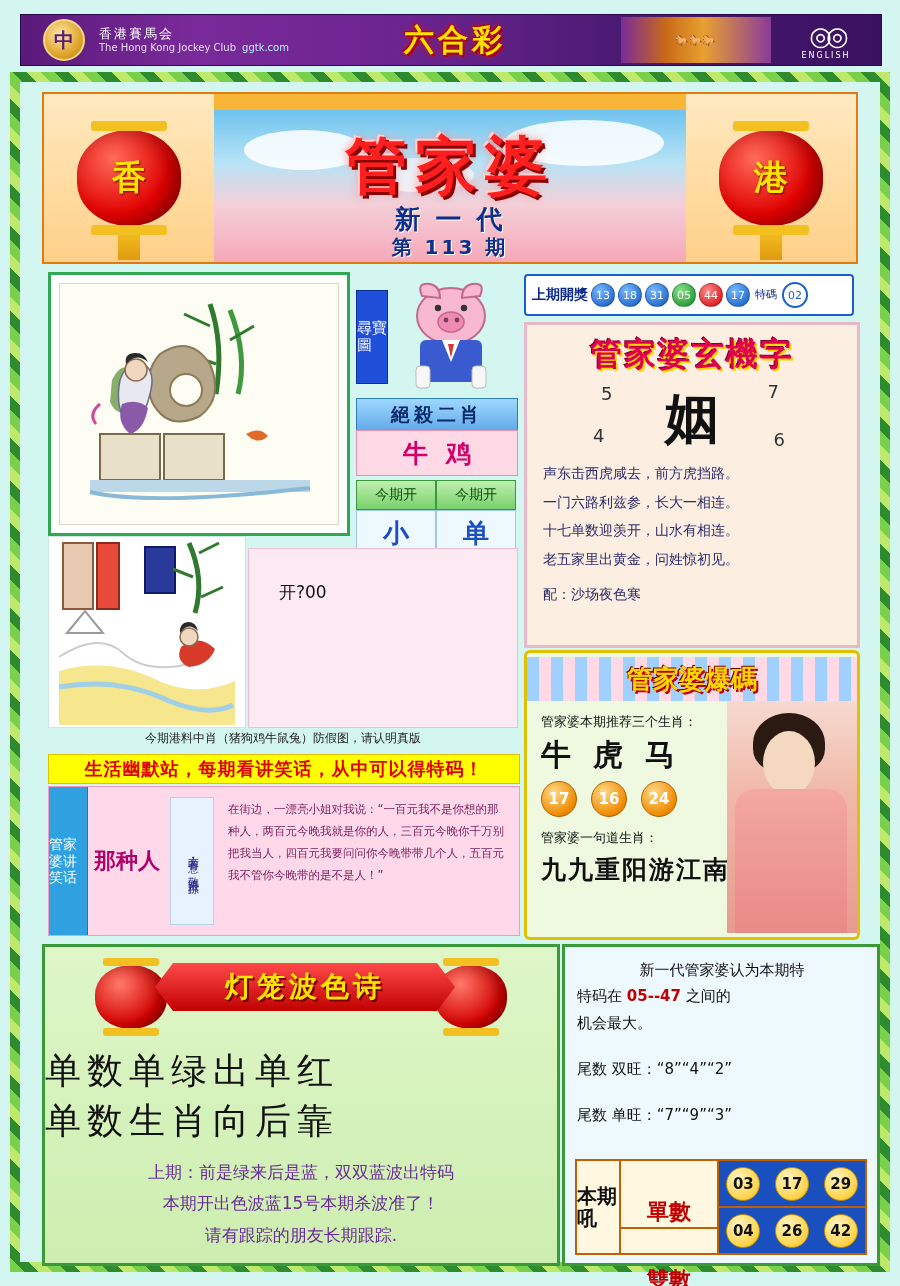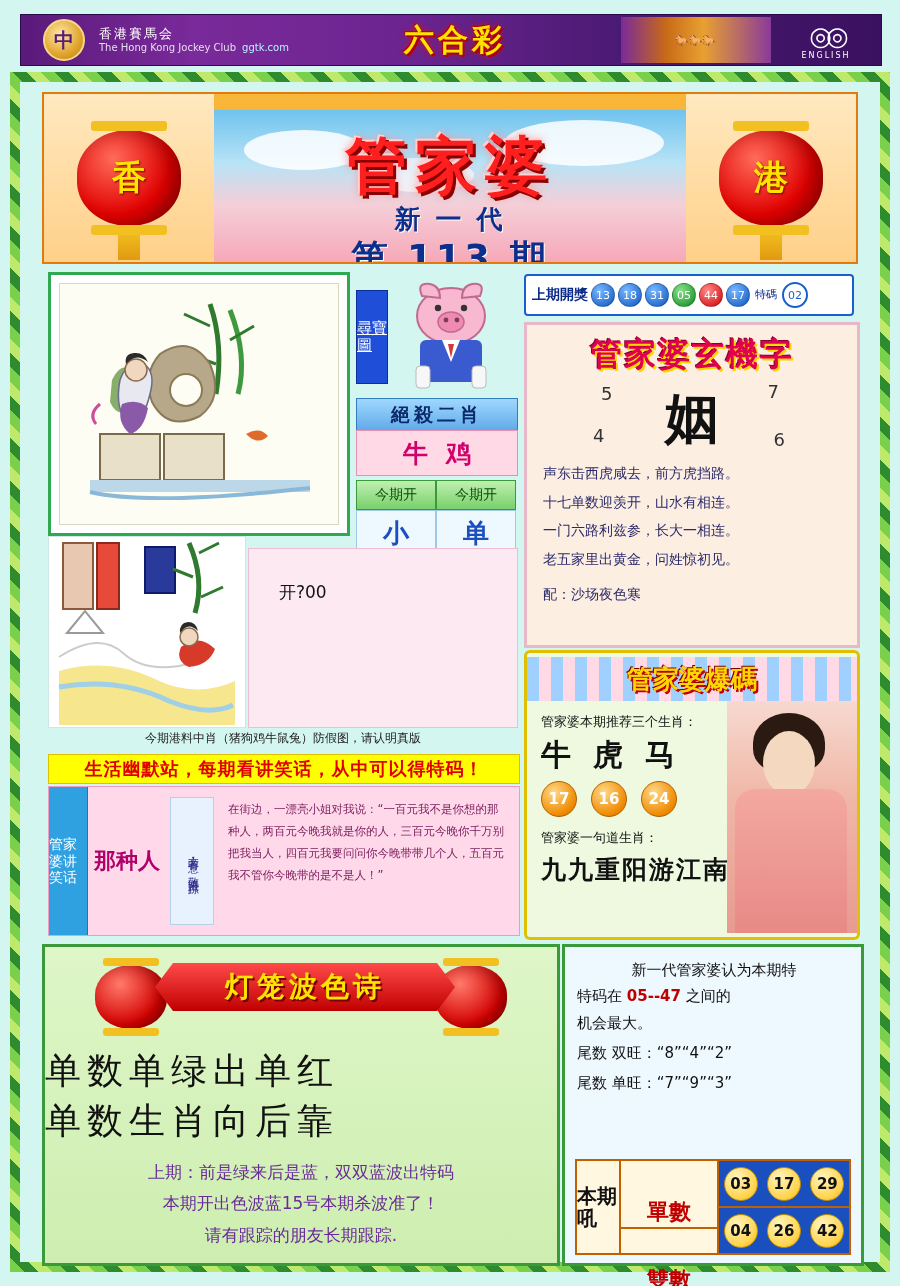--- a/index.html
+++ b/index.html
@@ -96,41 +96,41 @@
   .big-title{
     position:absolute;top:14px;left:0;right:0;text-align:center;
     font-size:62px;font-weight:bold;color:#ff1f1f;
     text-shadow:3px 3px 0 #8b0000,-2px -2px 0 #ffd0d0,0 0 10px #ff8a8a;
     letter-spacing:8px;
     font-family:"DejaVu Serif","Liberation Serif",serif;
   }
   .sub1{position:absolute;top:92px;left:0;right:0;text-align:center;
     font-size:26px;font-weight:bold;color:#0b2f8a;text-shadow:1px 1px 0 #fff;letter-spacing:3px;}
   .sub2{position:absolute;top:124px;left:0;right:0;text-align:center;
-    font-size:37px;font-weight:bold;color:#0b2f8a;text-shadow:1px 1px 0 #fff;letter-spacing:3px;}
+    font-size:20px;font-weight:bold;color:#0b2f8a;text-shadow:1px 1px 0 #fff;letter-spacing:3px;}
 
   
   .leftpic{
     position:absolute;left:48px;top:272px;width:296px;height:258px;
     background:#ffffff;border:3px solid #2fa84f;
   }
   .leftpic .inner{
     position:absolute;inset:8px;background:#fdfdf5;border:1px solid #d8d8c0;overflow:hidden;
   }
   .leftpic2{
     position:absolute;left:48px;top:536px;width:196px;height:190px;
     background:#ffffff;border:1px solid #cfe7e4;overflow:hidden;
   }
 
   
   .xunbao{
     position:absolute;left:356px;top:290px;width:30px;height:92px;
     background:#1f4fd8;color:#ffffff;font-size:15px;
     display:flex;flex-direction:column;align-items:center;justify-content:center;
-    line-height:1.15;border:1px solid #0a2f9a;text-decoration:underline;
+    line-height:1.15;border:1px solid #0a2f9a;
   }
   .pig{
     position:absolute;left:392px;top:282px;width:118px;height:108px;
   }
 
   
   .jsex-title{
     position:absolute;left:356px;top:398px;width:160px;height:32px;
     background:linear-gradient(180deg,#9fd8ff,#5fa9e8);
     border:1px solid #2f7fc0;color:#0a2a6a;font-size:19px;font-weight:bold;
@@ -304,29 +304,29 @@
   .poem-line1{top:100px;}
   .poem-line2{top:150px;}
   .poem-foot{
     position:absolute;left:0;right:0;top:210px;text-align:center;
     font-size:17px;color:#6a2a9a;line-height:1.85;
   }
 
   
   .brpanel{
     position:absolute;left:562px;top:944px;width:296px;height:316px;
-    background:#eef8ff;border:3px solid #3a9a3a;
+    background:#eef8ff;border:3px solid #3a9a3a;padding-left:16px;
   }
   .brtext{
     position:absolute;left:12px;right:10px;top:10px;
     font-size:15px;color:#111;line-height:1.75;
   }
   .brtext .gold{color:#0a8a30;font-weight:bold;}
   .brtext .rng{color:#c00000;font-weight:bold;}
-  .wei{margin-top:4px;}
+  .wei{margin-top:20px;}
   .tailtable{
     position:absolute;left:10px;right:10px;bottom:8px;height:92px;
     display:flex;border:2px solid #c06000;background:#fff7e0;
   }
   .tt-left{
     width:42px;background:#fff7e0;border-right:2px solid #c06000;
     display:flex;flex-direction:column;align-items:center;justify-content:center;
     font-size:20px;font-weight:bold;color:#111;line-height:1.1;
   }
   .tt-mid{width:96px;display:flex;flex-direction:column;border-right:2px solid #c06000;}
@@ -500,22 +500,22 @@
 
   <div class="xuanji">
     <div class="xuanji-title">管家婆玄機字</div>
     <div class="xuanji-num" style="left:74px;top:58px;">5</div>
     <div class="xuanji-num" style="right:78px;top:56px;">7</div>
     <div class="xuanji-num" style="left:66px;top:100px;">4</div>
     <div class="xuanji-num" style="right:72px;top:104px;">6</div>
     <div class="xuanji-big">姻</div>
     <div class="xuanji-lines">
       <div>声东击西虎咸去，前方虎挡路。</div>
+      <div>一门六路利兹参，长大一相连。</div>
       <div>十七单数迎羡开，山水有相连。</div>
-      <div>一门六路利兹参，长大一相连。</div>
       <div>老五家里出黄金，问姓惊初见。</div>
       <div class="pei">配：沙场夜色寒</div>
     </div>
   </div>
 
   <div class="baoma">
     <div class="baoma-hd">
       <span>管家婆爆碼</span>
     </div>
     <div class="baoma-l1">管家婆本期推荐三个生肖：</div>

